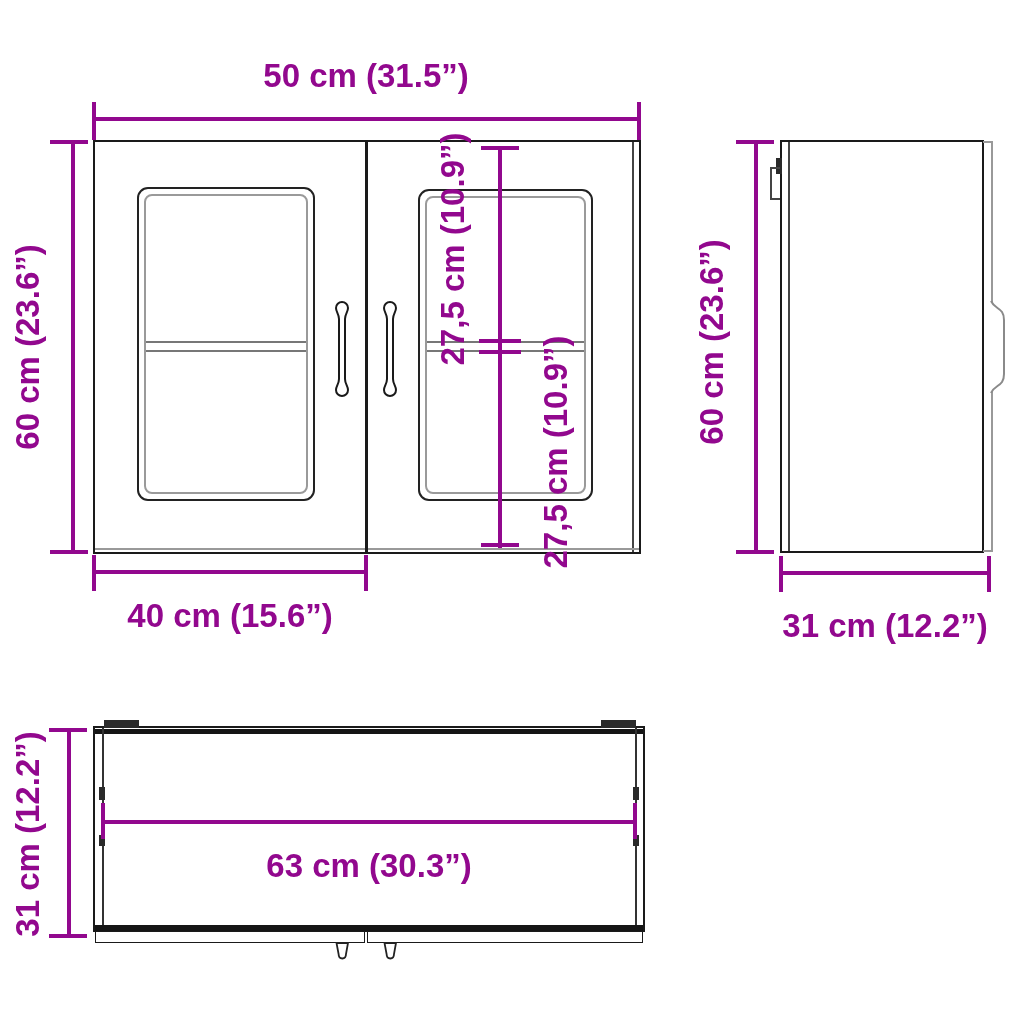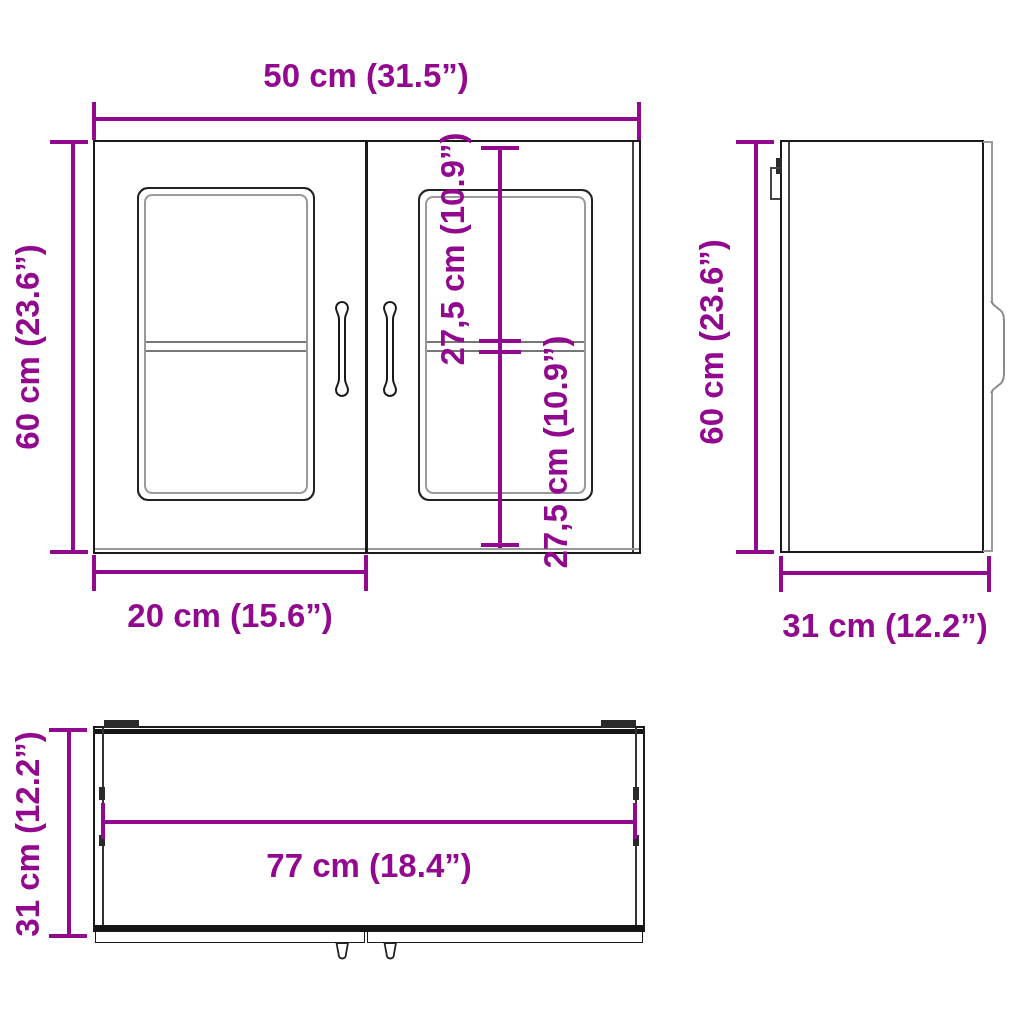--- a/index.html
+++ b/index.html
@@ -129,42 +129,42 @@
     <div class="tick-h" style="left:481px;top:146px;width:38px;"></div>
     <div class="tick-h" style="left:479px;top:339px;width:42px;"></div>
     <div class="tick-h" style="left:479px;top:350px;width:42px;"></div>
     <div class="tick-h" style="left:481px;top:543px;width:38px;"></div>
     <div class="dim-label rot" style="left:453px;top:249px;">27,5 cm (10.9”)</div>
     <div class="dim-label rot" style="left:556px;top:452px;">27,5 cm (10.9”)</div>
 
     <div class="dim-h" style="left:92px;top:570px;width:276px;"></div>
     <div class="tick-v" style="left:92px;top:555px;height:36px;"></div>
     <div class="tick-v" style="left:364px;top:555px;height:36px;"></div>
-    <div class="dim-label" style="left:230px;top:616px;">20 cm (15.6”)</div>
+    <div class="dim-label" style="left:230px;top:616px;">40 cm (15.6”)</div>
   </div>
 
   <div>
 
     <div class="dim-v" style="left:754px;top:140px;height:414px;"></div>
     <div class="tick-h" style="left:736px;top:140px;width:38px;"></div>
     <div class="tick-h" style="left:736px;top:550px;width:38px;"></div>
     <div class="dim-label rot" style="left:712px;top:342px;">60 cm (23.6”)</div>
 
     <div class="dim-h" style="left:779px;top:571px;width:212px;"></div>
     <div class="tick-v" style="left:779px;top:556px;height:36px;"></div>
     <div class="tick-v" style="left:987px;top:556px;height:36px;"></div>
     <div class="dim-label" style="left:885px;top:626px;">31 cm (12.2”)</div>
   </div>
 
   <div>
 
     <div class="dim-h" style="left:103px;top:820px;width:533px;"></div>
     <div class="tick-v" style="left:101px;top:803px;height:36px;"></div>
     <div class="tick-v" style="left:633px;top:803px;height:36px;"></div>
-    <div class="dim-label" style="left:369px;top:866px;">77 cm (18.4”)</div>
+    <div class="dim-label" style="left:369px;top:866px;">63 cm (30.3”)</div>
 
     <div class="dim-v" style="left:67px;top:728px;height:210px;"></div>
     <div class="tick-h" style="left:49px;top:728px;width:38px;"></div>
     <div class="tick-h" style="left:49px;top:934px;width:38px;"></div>
     <div class="dim-label rot" style="left:28px;top:834px;">31 cm (12.2”)</div>
   </div>
 
 </div>
 
 </body></html>

